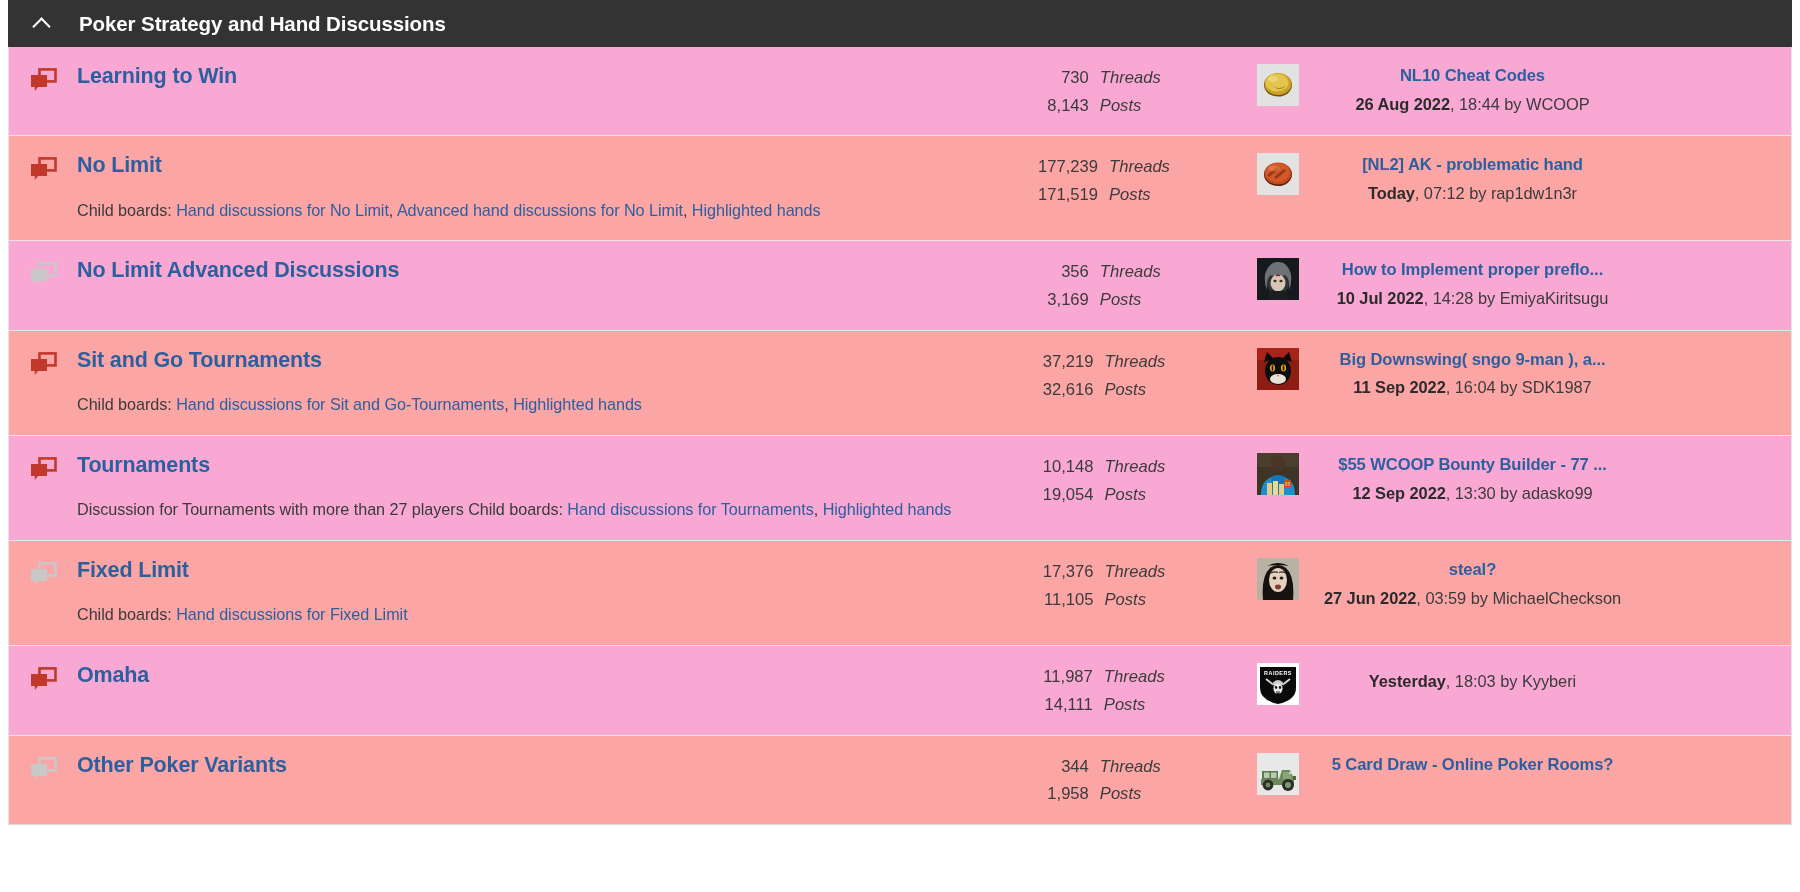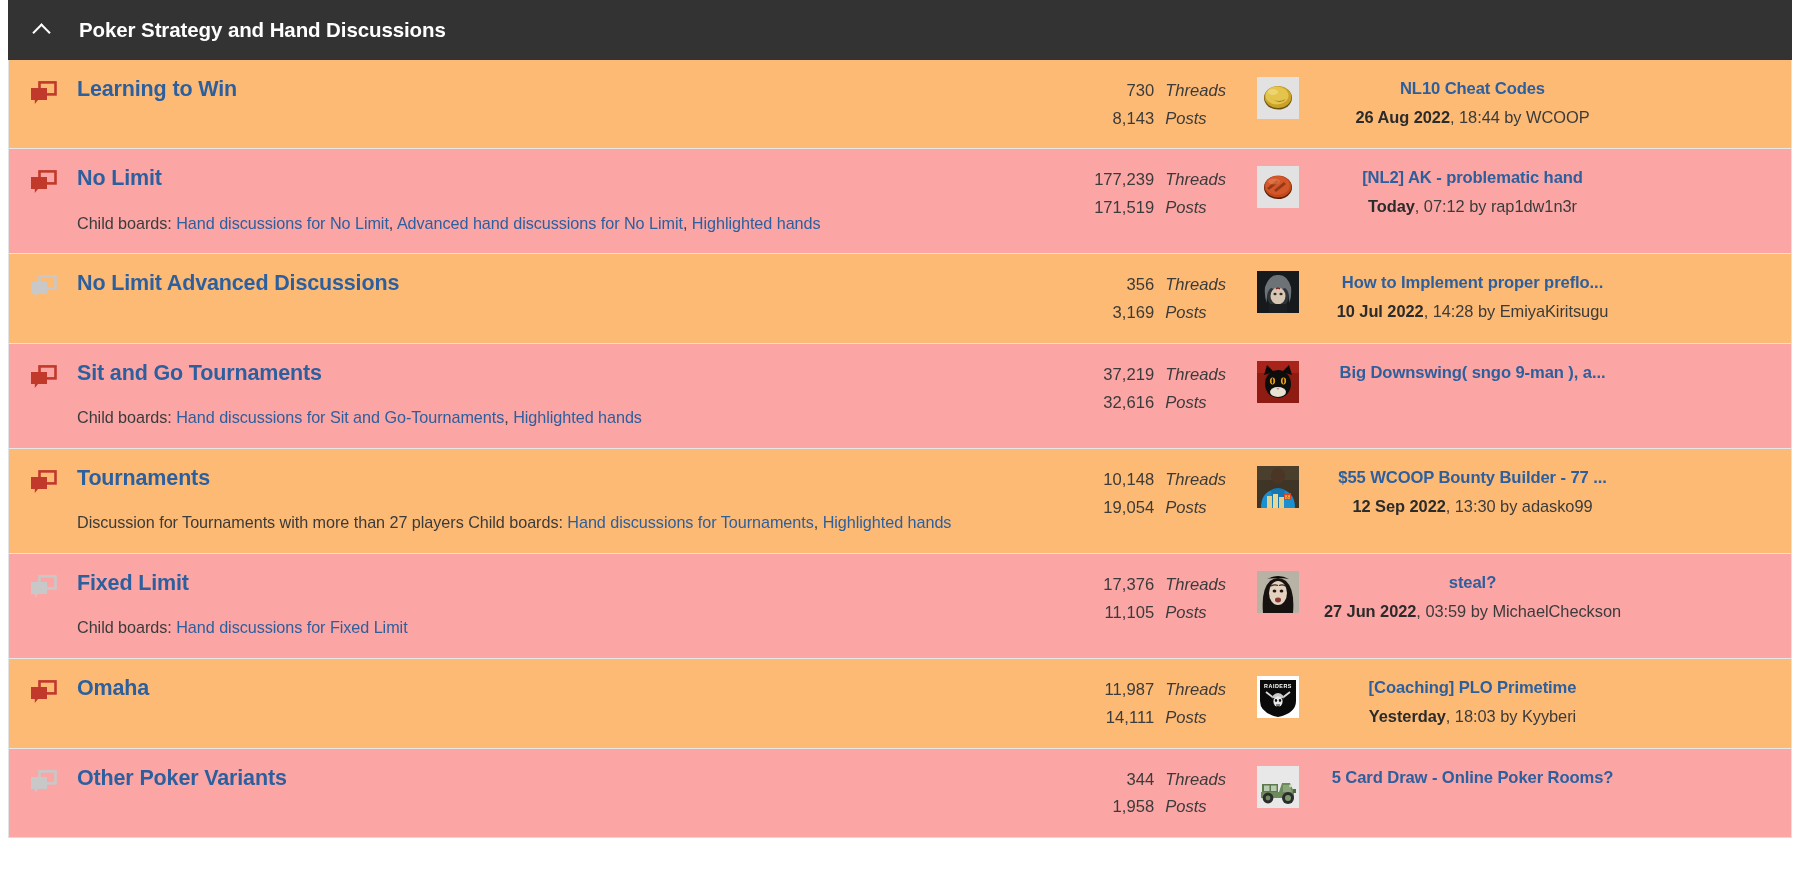--- a/index.html
+++ b/index.html
@@ -16,21 +16,21 @@
     width: 1800px;
     height: 892px;
     background: #ffffff;
     padding: 0 8px 8px 8px;
     position: relative;
     overflow: hidden;
   }
 
   
   .cat-header {
-    height: 60px;
+    height: 47px;
     background: #333333;
     display: flex;
     align-items: center;
     padding: 0 0 0 16px;
     color: #ffffff;
   }
   .cat-toggle {
     width: 34px;
     height: 34px;
     display: flex;
@@ -59,21 +59,21 @@
   
   .board-list {
     border-left: 1px solid #e3e3e3;
     border-right: 1px solid #e3e3e3;
     border-bottom: 1px solid #dcdcdc;
   }
   .board-row {
     display: flex;
     align-items: flex-start;
     border-bottom: 1px solid #e6e6e6;
-    background: #fdba74;
+    background: #f9a8d4;
     min-height: 84px;
     padding: 16px 0 16px 0;
     position: relative;
   }
   .board-row.alt { background: #fca5a5; }
   .board-row:last-child { border-bottom: none; }
 
   
   .icon-cell {
     flex: 0 0 68px;
@@ -108,21 +108,21 @@
   }
   .board-desc a {
     color: #2c5f9e;
     text-decoration: none;
   }
 
   
   .stats-cell {
     flex: 0 0 275px;
     display: flex;
-    justify-content: flex-end;
+    justify-content: center;
     padding-right: 31px;
     padding-top: 1px;
   }
   .stats-table { border-collapse: collapse; }
   .stats-table td {
     font-size: 16.6px;
     color: #3b3b3b;
     line-height: 1.67;
     white-space: nowrap;
     vertical-align: top;
@@ -342,20 +342,21 @@
               <ellipse cx="15.5" cy="20" rx="2.6" ry="3.4" fill="#e8a317"></ellipse>
               <ellipse cx="26.5" cy="20" rx="2.6" ry="3.4" fill="#e8a317"></ellipse>
               <ellipse cx="15.5" cy="20" rx="0.9" ry="3" fill="#191100"></ellipse>
               <ellipse cx="26.5" cy="20" rx="0.9" ry="3" fill="#191100"></ellipse>
               <ellipse cx="21" cy="31" rx="8" ry="5" fill="#e8e2d4"></ellipse>
               <path d="M19.5 27 h3 l-1.5 2Z" fill="#c08a8a"></path>
             </svg>
           </span>
           <div class="last-text">
             <a class="last-title" href="#">Big Downswing( sngo 9-man ), a...</a>
+            <div class="last-meta"><b>11 Sep 2022</b>, <span>16:04</span> <span>by</span> <span>SDK1987</span></div>
           </div>
         </div>
       </div>
       <div class="board-row">
         <div class="icon-cell">
           <span>
             <svg class="board-icon" width="27" height="26" viewBox="0 0 27 26" xmlns="http://www.w3.org/2000/svg">
               <rect x="9.5" y="1.4" width="16" height="12" fill="none" stroke="#c0392b" stroke-width="2.6"></rect>
               <path d="M1 7 h16 v12 h-9 l-3.2 4 v-4 H1 Z" fill="#c0392b"></path>
             </svg>
@@ -474,21 +475,20 @@
               <path d="M9 16 l9 7 M33 16 l-9 7" stroke="#d9d9d9" stroke-width="1.9"></path>
               <ellipse cx="21" cy="22" rx="5.5" ry="5" fill="#2b2b2b"></ellipse>
               <path d="M15.5 20 q5.5 -6 11 0 l0 2 h-11Z" fill="#c9c9c9"></path>
               <ellipse cx="21" cy="25.5" rx="4.6" ry="5.2" fill="#e8e8e8"></ellipse>
               <ellipse cx="19" cy="24.5" rx="1.2" ry="1.4" fill="#111"></ellipse>
               <ellipse cx="23" cy="24.5" rx="1.2" ry="1.4" fill="#111"></ellipse>
               <path d="M19 29 h4 M19.5 30.5 h3" stroke="#111" stroke-width="0.9"></path>
             </svg>
           </span>
           <div class="last-text">
-            <a class="last-title" href="#">[Coaching] PLO Primetime</a>
             <div class="last-meta"><b>Yesterday</b>, <span>18:03</span> <span>by</span> <span>Kyyberi</span></div>
           </div>
         </div>
       </div>
       <div class="board-row alt">
         <div class="icon-cell">
           <span>
             <svg class="board-icon" width="27" height="26" viewBox="0 0 27 26" xmlns="http://www.w3.org/2000/svg">
               <rect x="9.5" y="1.4" width="16" height="12" fill="none" stroke="#c8c8c8" stroke-width="2.6"></rect>
               <path d="M1 7 h16 v12 h-9 l-3.2 4 v-4 H1 Z" fill="#c8c8c8"></path>

